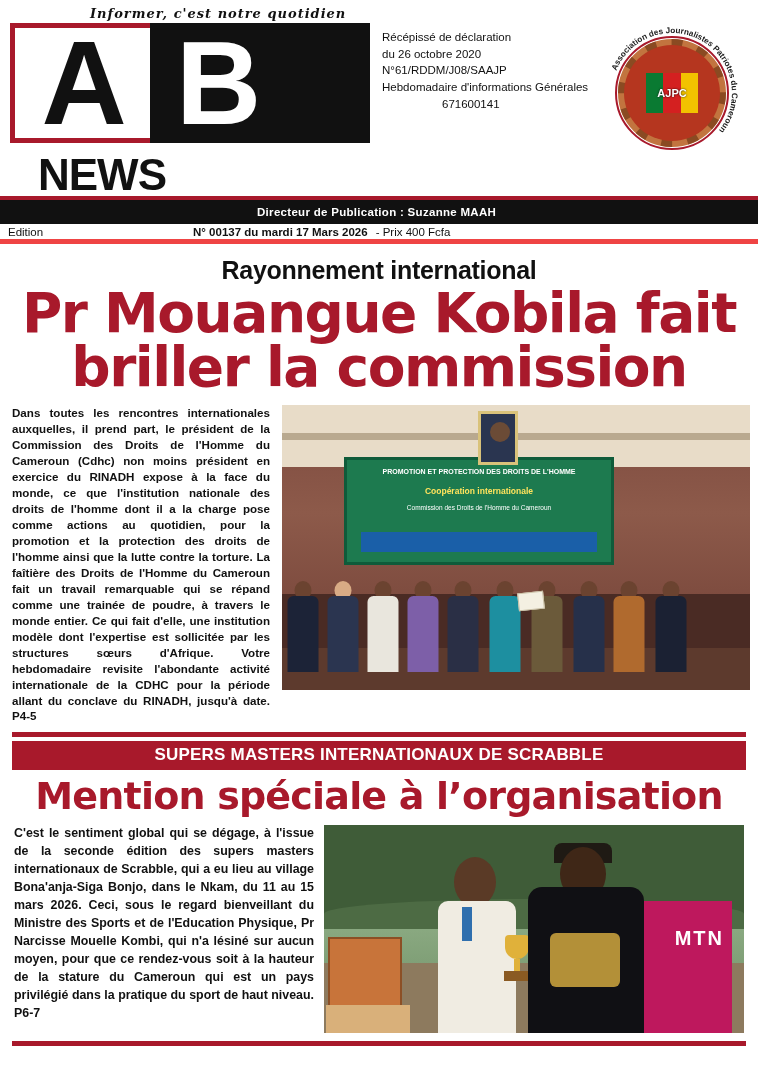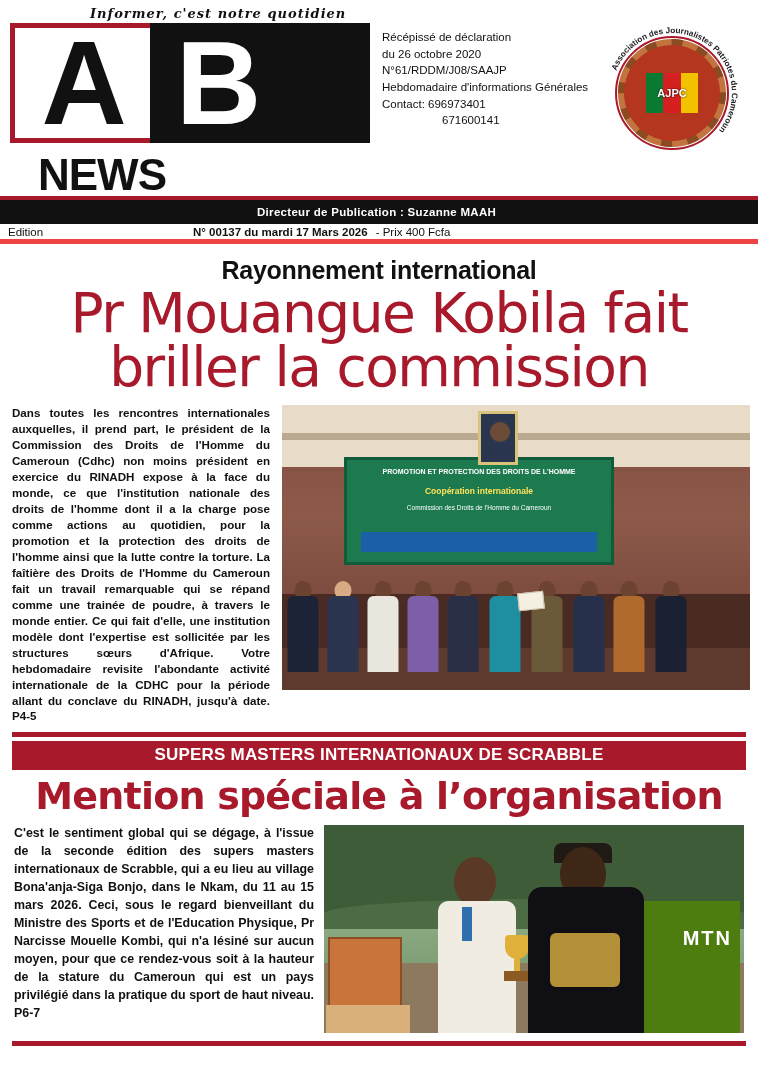--- a/index.html
+++ b/index.html
@@ -191,21 +191,21 @@
     font-size: 25px;
     font-weight: bold;
     color: #111;
     letter-spacing: -0.3px;
     margin: 4px 0 2px 0;
   }
   .headline {
     text-align: center;
     color: #a8192b;
     font-family: "DejaVu Sans", sans-serif;
-    font-weight: normal;
+    font-weight: bold;
     font-size: 55px;
     line-height: 0.98;
     letter-spacing: -1.5px;
     margin: 2px 0 6px 0;
   }
 
   .lead-body {
     display: flex;
     gap: 12px;
     padding: 4px 8px 0 12px;
@@ -297,21 +297,21 @@
     overflow: hidden;
     background: #2f4a2a;
   }
   
   .p2-sky{position:absolute;inset:0;background:linear-gradient(#b9cdb0 0%, #8fae86 40%, #6d8d64 100%);}
   .p2-trees{position:absolute;top:0;left:0;right:0;height:92px;background:#3f5c38;}
   .p2-trees:after{content:"";position:absolute;left:0;right:0;bottom:-12px;height:30px;background:#4d6b44;border-radius:50% 50% 0 0;}
   .p2-ground{position:absolute;left:0;right:0;bottom:0;height:70px;background:#8d7a5e;}
   .p2-box{position:absolute;left:4px;bottom:24px;width:74px;height:72px;background:#c8743a;border:2px solid #8c4f25;}
   .p2-box2{position:absolute;left:2px;bottom:0;width:84px;height:28px;background:#d9b07a;}
-  .p2-banner{position:absolute;right:4px;bottom:0;width:98px;height:132px;background:#4d7c0f;}
+  .p2-banner{position:absolute;right:12px;bottom:0;width:98px;height:132px;background:#be185d;}
   .p2-banner .wl{position:absolute;right:8px;top:26px;color:#fff;font-weight:bold;font-size:20px;letter-spacing:2px;}
   .p2-manL{position:absolute;left:100px;bottom:0;width:104px;height:190px;}
   .p2-manL .head{position:absolute;bottom:126px;left:30px;width:42px;height:50px;border-radius:50%;background:#5a3a26;}
   .p2-manL .shirt{position:absolute;bottom:0;left:14px;width:78px;height:132px;background:#f0ece2;border-radius:10px 10px 0 0;}
   .p2-manL .medal{position:absolute;bottom:92px;left:38px;width:10px;height:34px;background:#2f6fae;}
   .p2-manR{position:absolute;left:196px;bottom:0;width:130px;height:200px;}
   .p2-manR .head{position:absolute;bottom:132px;left:40px;width:46px;height:54px;border-radius:50%;background:#3f2717;}
   .p2-manR .cap{position:absolute;bottom:170px;left:34px;width:58px;height:20px;border-radius:8px 8px 0 0;background:#1f1a14;}
   .p2-manR .robe{position:absolute;bottom:0;left:8px;width:116px;height:146px;background:#101014;border-radius:14px 14px 0 0;}
   .p2-manR .sash{position:absolute;bottom:46px;left:30px;width:70px;height:54px;background:#b39038;border-radius:6px;}
@@ -338,21 +338,20 @@
         <div class="news-row">
           <div class="news-word">NEWS</div>
         </div>
       </div>
 
       <div class="mast-info">
         <div>Récépissé de déclaration</div>
         <div>du 26 octobre 2020</div>
         <div>N°61/RDDM/J08/SAAJP</div>
         <div>Hebdomadaire d'informations Générales</div>
-        <div>Contact: 696973401</div>
         <div style="padding-left:60px">671600141</div>
       </div>
 
       <div class="mast-logo-right">
         <div class="emblem">
           <svg class="emblem-ring-text" viewBox="0 0 140 140">
             <defs>
               <path id="circlePath" d="M 70,70 m -60,0 a 60,60 0 1,1 120,0 a 60,60 0 1,1 -120,0"></path>
             </defs>
             <circle cx="70" cy="70" r="56" fill="none" stroke="#a8192b" stroke-width="2"></circle>

